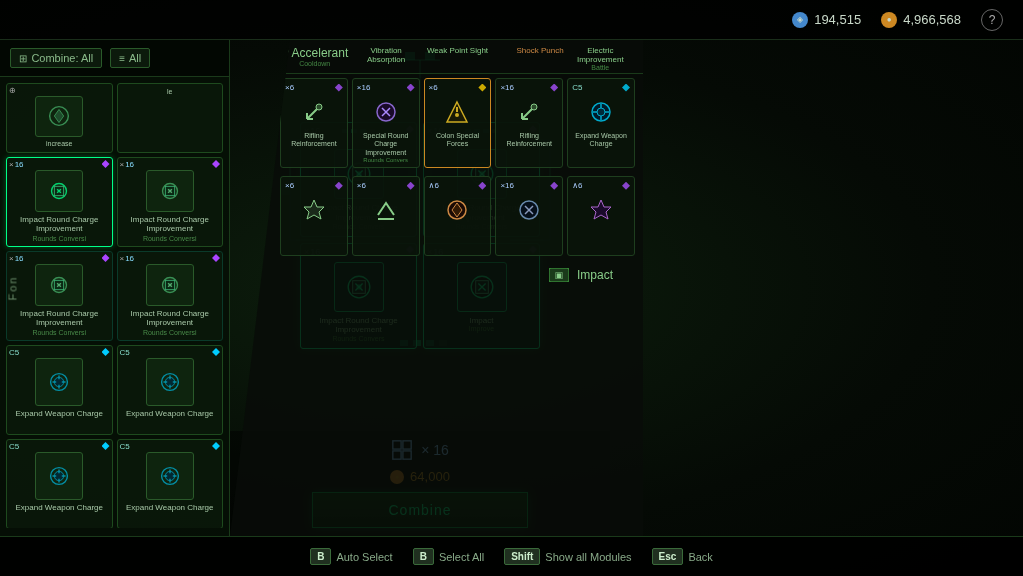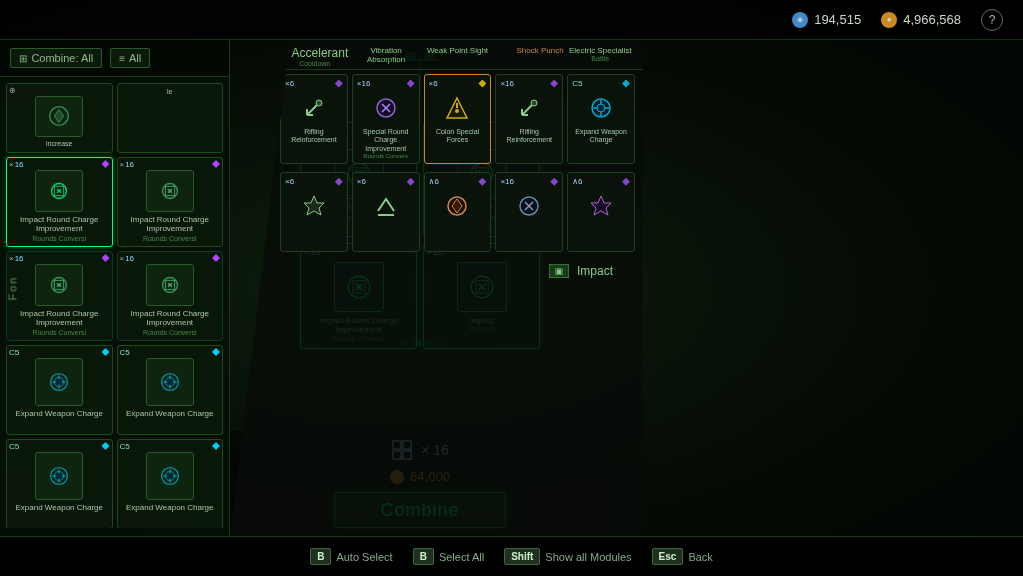--- a/index.html
+++ b/index.html
@@ -269,26 +269,26 @@
 
     .craft-cost {
       display: flex;
       align-items: center;
       gap: 6px;
       color: #cc9922;
       font-size: 13px;
     }
 
     .combine-btn {
-      width: 172px;
+      width: 216px;
       height: 36px;
       background: linear-gradient(to bottom, #0a3a0a, #052005);
       border: 1px solid #00aa44;
       color: #00ff88;
-      font-size: 18px;
+      font-size: 14px;
       letter-spacing: 1px;
       cursor: pointer;
       display: flex;
       align-items: center;
       justify-content: center;
       box-shadow: 0 0 10px rgba(0,255,100,0.2);
     }
 
     
     .right-panel-clip {
@@ -716,21 +716,21 @@
     <div style="text-align:center;">
       <div style="font-size:8px;color:#88cc88;">Vibration Absorption</div>
     </div>
     <div style="text-align:center;">
       <div style="font-size:8px;color:#88cc88;">Weak Point Sight</div>
     </div>
     <div style="text-align:right;">
       <div style="font-size:8px;color:#cc8844;">Shock Punch</div>
     </div>
     <div style="text-align:center;">
-      <div style="font-size:8px;color:#88cc88;">Electric Specialist</div>
+      <div style="font-size:8px;color:#88cc88;">Electric Improvement</div>
       <div style="font-size:7px;color:#448844;">Battle</div>
     </div>
   </div>
 
   <div style="display:grid; grid-template-columns: repeat(5,1fr); gap:4px; padding: 4px 8px 4px 50px;">
 
     <div class="module-card">
       <div class="module-header">
           <span style="font-size:8px;color:#aaccff;">×6</span>
           <div class="module-rarity rarity-purple"></div>

